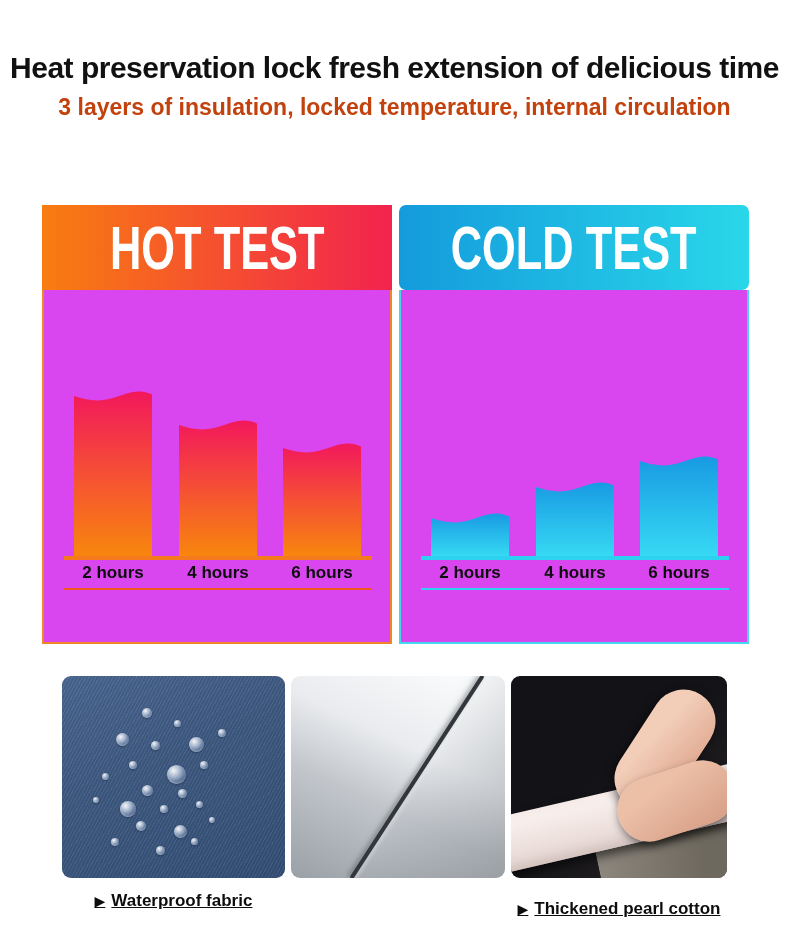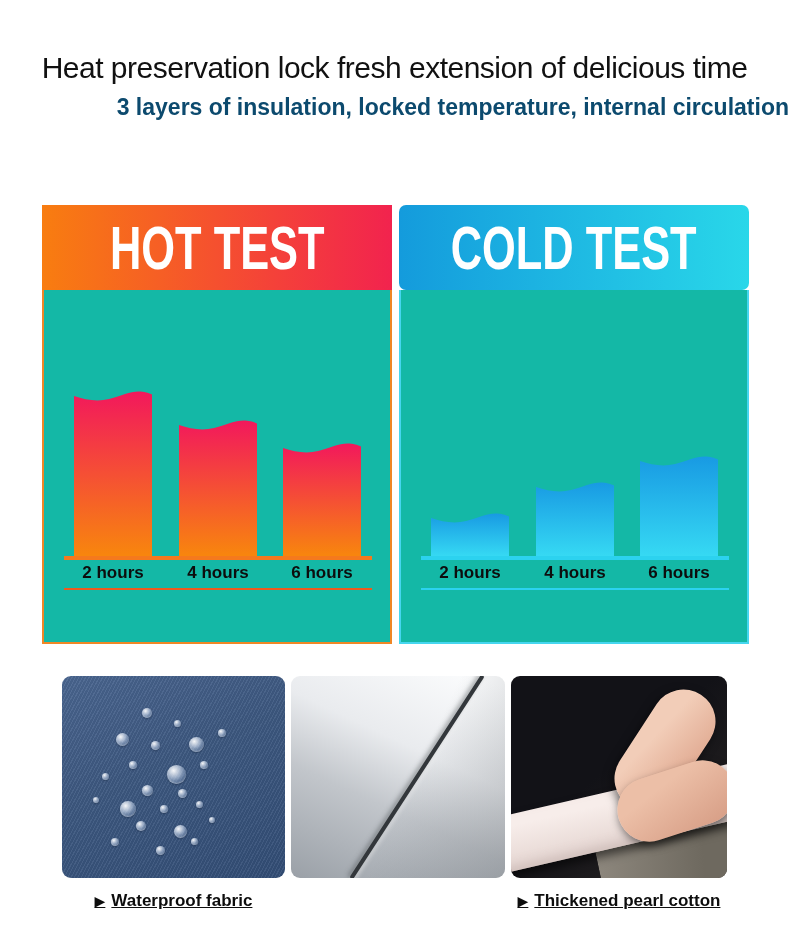--- a/index.html
+++ b/index.html
@@ -1,29 +1,29 @@
 <!DOCTYPE html>
 <html><head>
 <meta charset="utf-8">
 <style>
   html,body{margin:0;padding:0;background:#fff;}
   .canvas{position:relative;width:789px;height:937px;background:#ffffff;overflow:hidden;
           font-family:"Liberation Sans","DejaVu Sans",sans-serif;color:#111;}
   .title{position:absolute;top:31px;left:0;width:100%;text-align:center;
-         font-size:30px;font-weight:normal;letter-spacing:-0.5px;white-space:nowrap;color:#111;}
-  .subtitle{position:absolute;top:92px;left:0;width:100%;text-align:right;
-            font-size:23px;font-weight:bold;line-height:30px;color:#0c4a6e;}
+         font-size:30px;font-weight:bold;letter-spacing:-0.5px;white-space:nowrap;color:#111;}
+  .subtitle{position:absolute;top:92px;left:0;width:100%;text-align:center;
+            font-size:23px;font-weight:bold;line-height:30px;color:#c2410c;}
   
   .panel{position:absolute;top:205px;width:350px;height:441px;}
   .panel.hot{left:42px;}
   .panel.cold{left:399px;}
   .banner{height:85px;display:flex;align-items:center;justify-content:center;}
   .banner span{color:#fff;font-size:62px;font-weight:bold;letter-spacing:0px;
                transform:scaleX(0.7);transform-origin:center;white-space:nowrap;}
-  .chartbox{position:relative;height:352px;border:2px solid #ccc;border-top:none;background:#14b8a6;padding-left:16px;}
+  .chartbox{position:relative;height:352px;border:2px solid #ccc;border-top:none;background:#d946ef;padding-left:16px;}
   .axis-line{position:absolute;left:20px;right:18px;}
   .axis-line.base{top:266px;height:4px;}
   .axis-line.under{top:298px;height:2px;}
   .bar-label{position:absolute;top:273px;width:90px;text-align:center;
              font-size:17px;font-weight:bold;color:#0d0d0d;white-space:nowrap;}
   .bar-svg{position:absolute;}
   
   .photo{position:absolute;top:676px;height:202px;border-radius:9px;overflow:hidden;}
   .photo.p1{left:62px;width:223px;
     background:
@@ -51,21 +51,21 @@
   .finger1{position:absolute;right:14%;top:4%;width:64px;height:132px;border-radius:32px;
     background:linear-gradient(100deg,#f2cdb8 30%,#e2ad95 85%);transform:rotate(33deg);
     box-shadow:0 4px 10px rgba(0,0,0,0.5);}
   .finger2{position:absolute;right:-4%;top:46%;width:120px;height:64px;border-radius:32px;
     background:linear-gradient(160deg,#ecbfa7 30%,#d9a189 90%);transform:rotate(-18deg);
     box-shadow:0 4px 9px rgba(0,0,0,0.5);}
   .caption{position:absolute;top:891px;text-align:center;font-size:17px;font-weight:bold;
            color:#0d0d0d;white-space:nowrap;text-decoration:underline;}
   .caption.c1{left:62px;width:223px;}
   .caption.c2{left:291px;width:214px;}
-  .caption.c3{left:511px;width:216px;}
+  .caption.c3{left:511px;width:216px;margin-top:8px;}
   .tri{font-size:14px;margin-right:6px;font-family:"DejaVu Sans",sans-serif;}
   .defs-holder{position:absolute;width:0;height:0;overflow:hidden;}
 </style>
 </head>
 <body>
 
 <div class="canvas">
 
   <h1 class="title">Heat preservation lock fresh extension of delicious time</h1>
 

